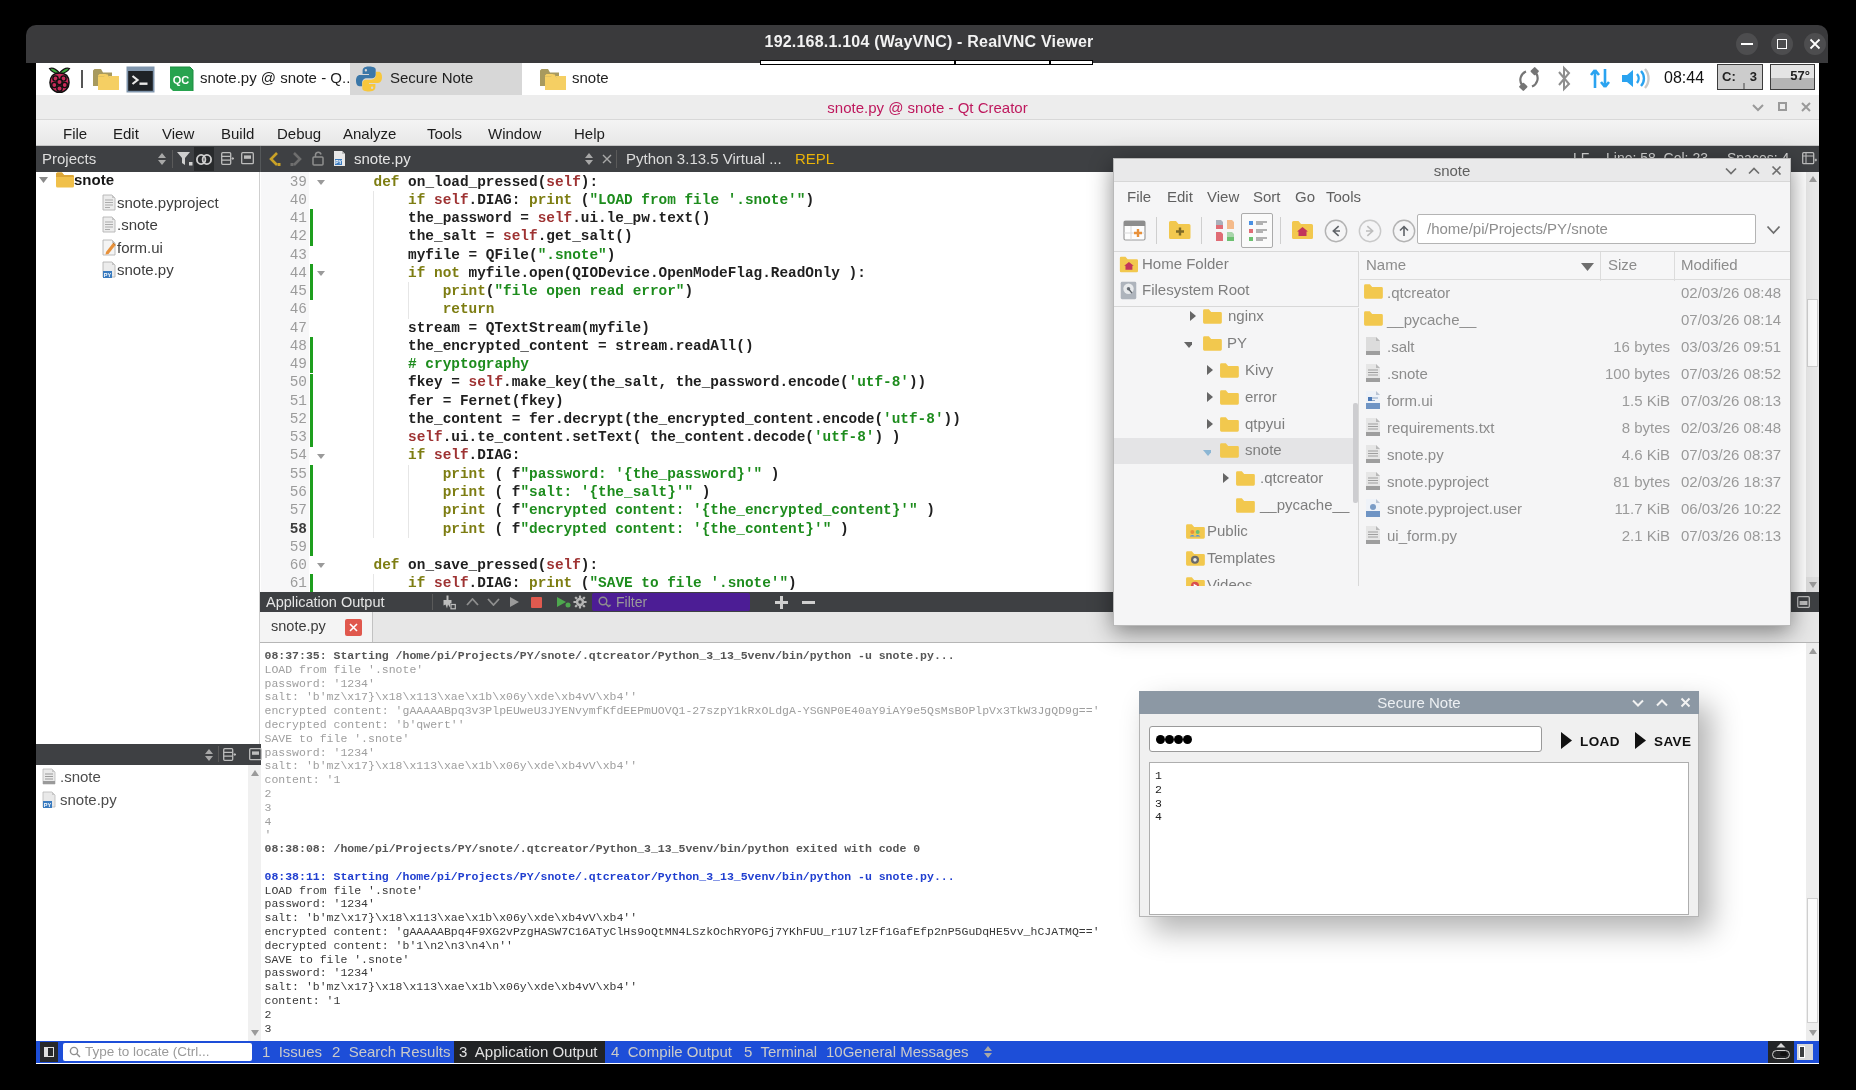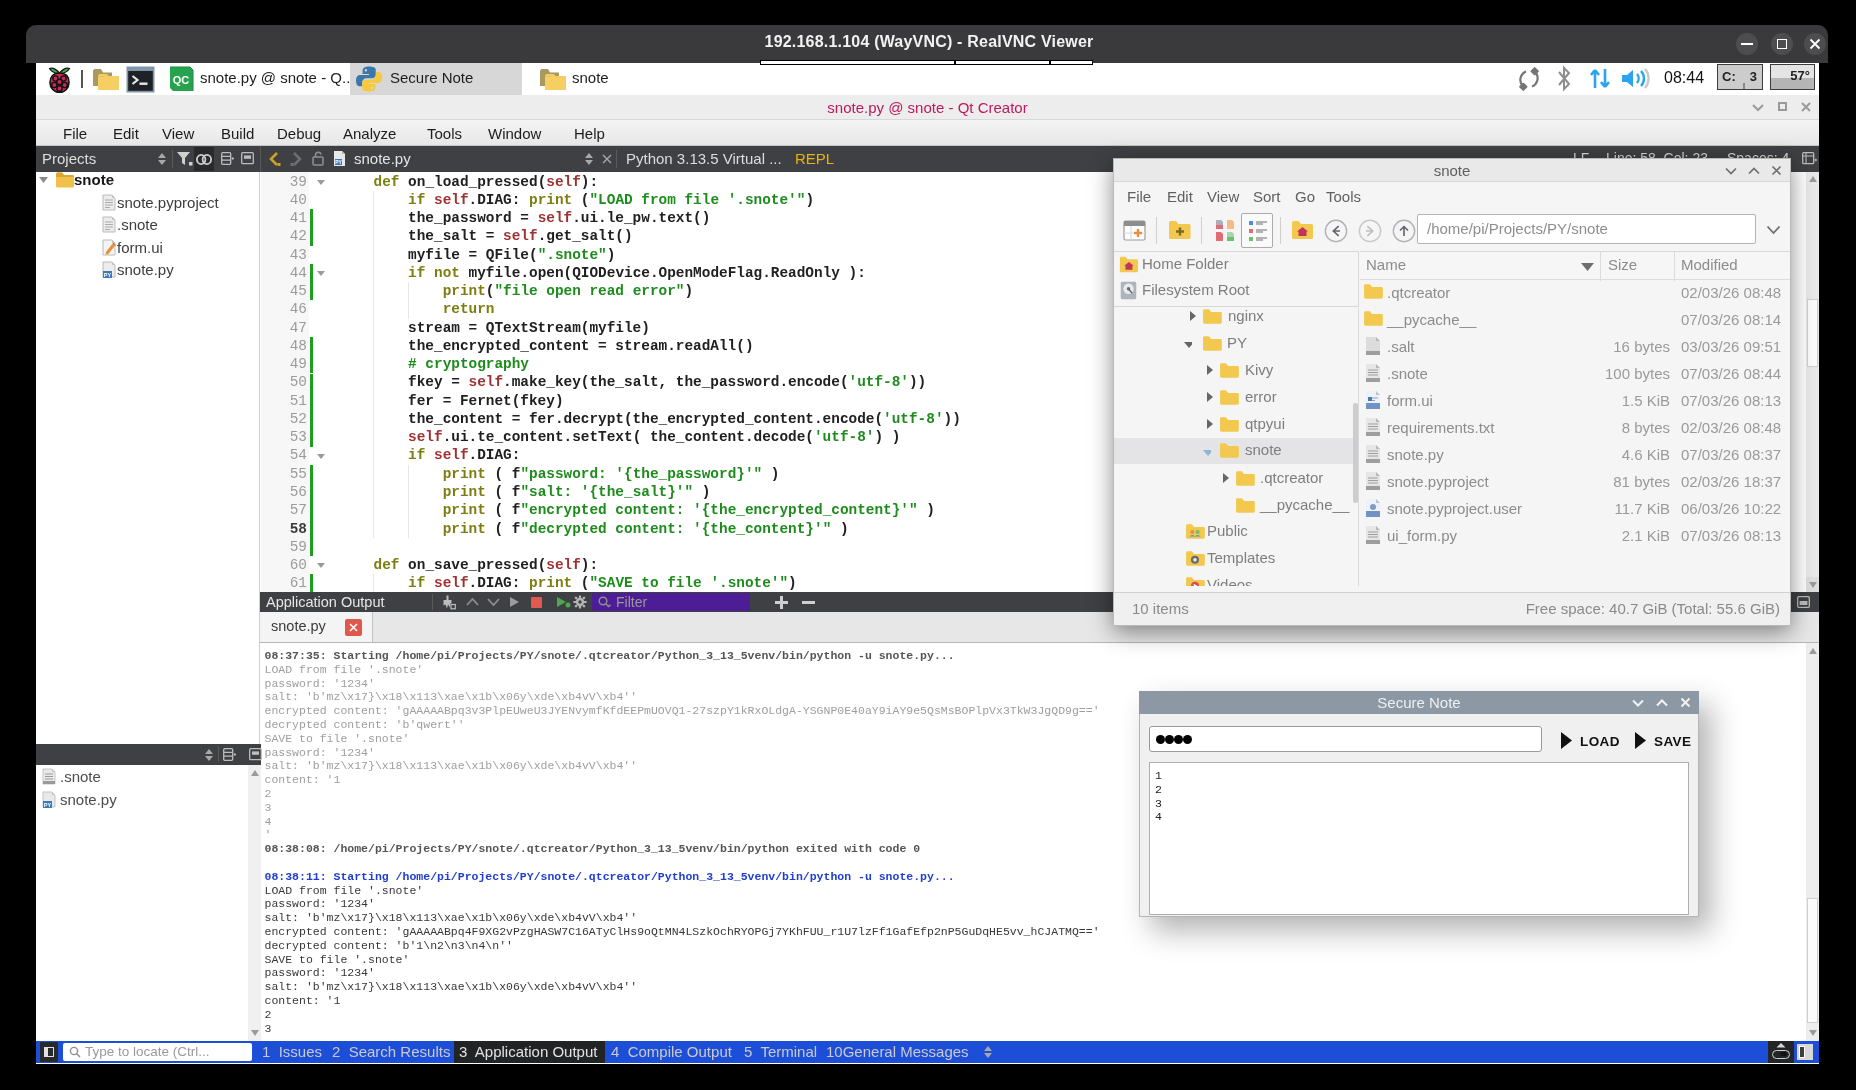--- a/index.html
+++ b/index.html
@@ -748,21 +748,21 @@
           <svg class="tfi" style="left:5px;top:1px" viewBox="0 0 16 20">
             <path d="M1 1 L11 1 L15 5 L15 19 L1 19 Z" fill="#e6e6e6"></path>
             <path d="M11 1 L11 5 L15 5" fill="#b9b9b9"></path>
             <g stroke="#9e9e9e" stroke-width="1.2">
               <path d="M3 7 L13 7 M3 9.5 L13 9.5 M3 12 L13 12"></path>
             </g>
             <rect x="1" y="15" width="14" height="4" fill="#9e9e9e"></rect>
           </svg>
           <span class="nm">.snote</span>
           <span class="sz">100 bytes</span>
-          <span class="dt">07/03/26 08:44</span>
+          <span class="dt">07/03/26 08:52</span>
         </div>
       <div class="fr" style="top:138px">
           <svg class="tfi" style="left:5px;top:1px" viewBox="0 0 16 20">
             <path d="M1 1 L11 1 L15 5 L15 19 L1 19 Z" fill="#eef2f8"></path>
             <path d="M11 1 L11 5 L15 5" fill="#b9c4d4"></path>
             <g stroke="#8aa5c8" stroke-width="1.2">
               <path d="M3 8 L13 8 M3 10.5 L10 10.5"></path>
             </g>
             <rect x="1" y="13" width="14" height="6" fill="#6f94c4"></rect>
             <rect x="3" y="7" width="4" height="4" fill="#4a79b8"></rect>
@@ -829,24 +829,20 @@
               <path d="M3 7 L13 7 M3 9.5 L13 9.5 M3 12 L13 12"></path>
             </g>
             <rect x="1" y="15" width="14" height="4" fill="#9e9e9e"></rect>
           </svg>
           <span class="nm">ui_form.py</span>
           <span class="sz">2.1 KiB</span>
           <span class="dt">07/03/26 08:13</span>
         </div>
     </div>
 
-    <div class="a" style="left:0;top:433px;width:676px;height:33px;background:#f0f0f1;border-top:1px solid #d0d0d0;color:#8a8a8a">
-      <span class="a" style="left:18px;top:7px">10 items</span>
-      <span class="a" style="right:10px;top:7px">Free space: 40.7 GiB (Total: 55.6 GiB)</span>
-    </div>
   </div>
   <div class="a" id="snwin" style="left:1103px;top:628px;width:560px;height:226px;background:#f0f0f0;box-shadow:12px 14px 28px rgba(0,0,0,0.3);border:1px solid #b5b5b5">
     <div class="a" style="left:-1px;top:-1px;width:560px;height:23px;background:#8c98a4">
       <div class="a" style="left:0;top:3px;width:100%;text-align:center;font-size:15px;color:#edf0f3">Secure Note</div>
       <svg class="a" style="left:493px;top:8px" width="12" height="8" viewBox="0 0 12 8">
           <path d="M1 1.5 L6 6.5 L11 1.5" stroke="#f2f2f2" stroke-width="2" fill="none"></path>
         </svg>
       <svg class="a" style="left:517px;top:8px" width="12" height="8" viewBox="0 0 12 8">
           <path d="M1 6.5 L6 1.5 L11 6.5" stroke="#f2f2f2" stroke-width="2" fill="none"></path>
         </svg>

